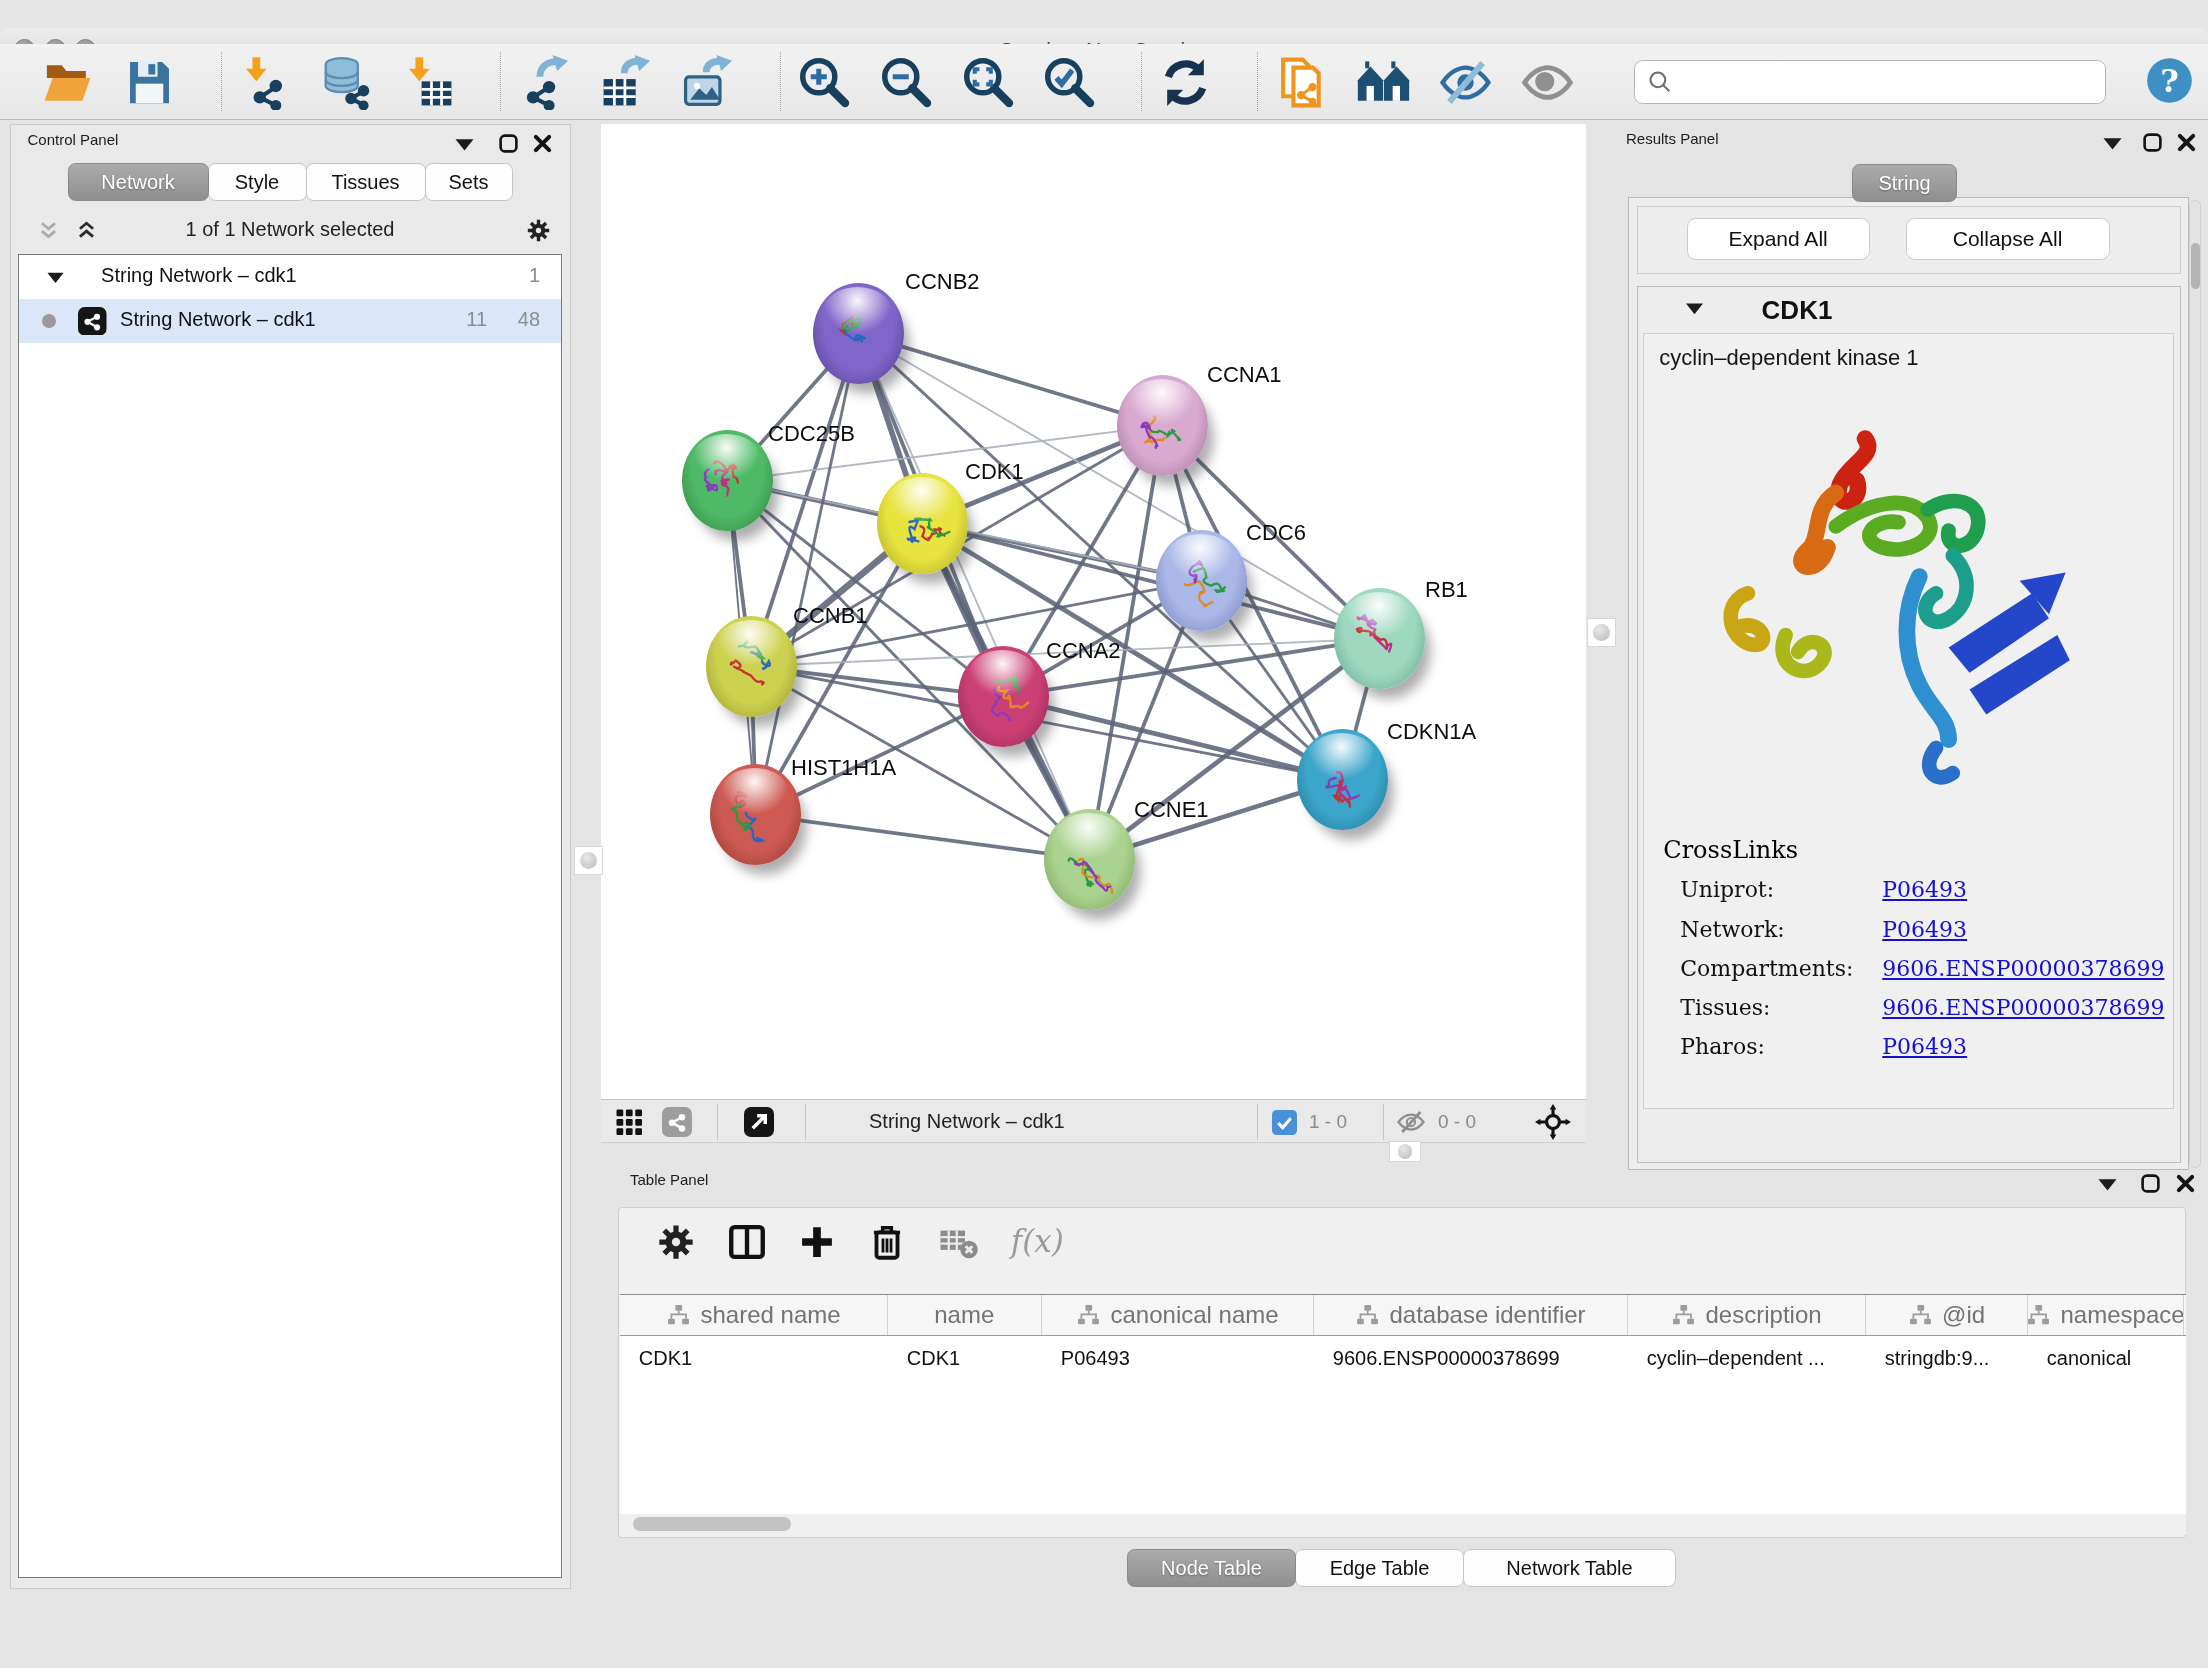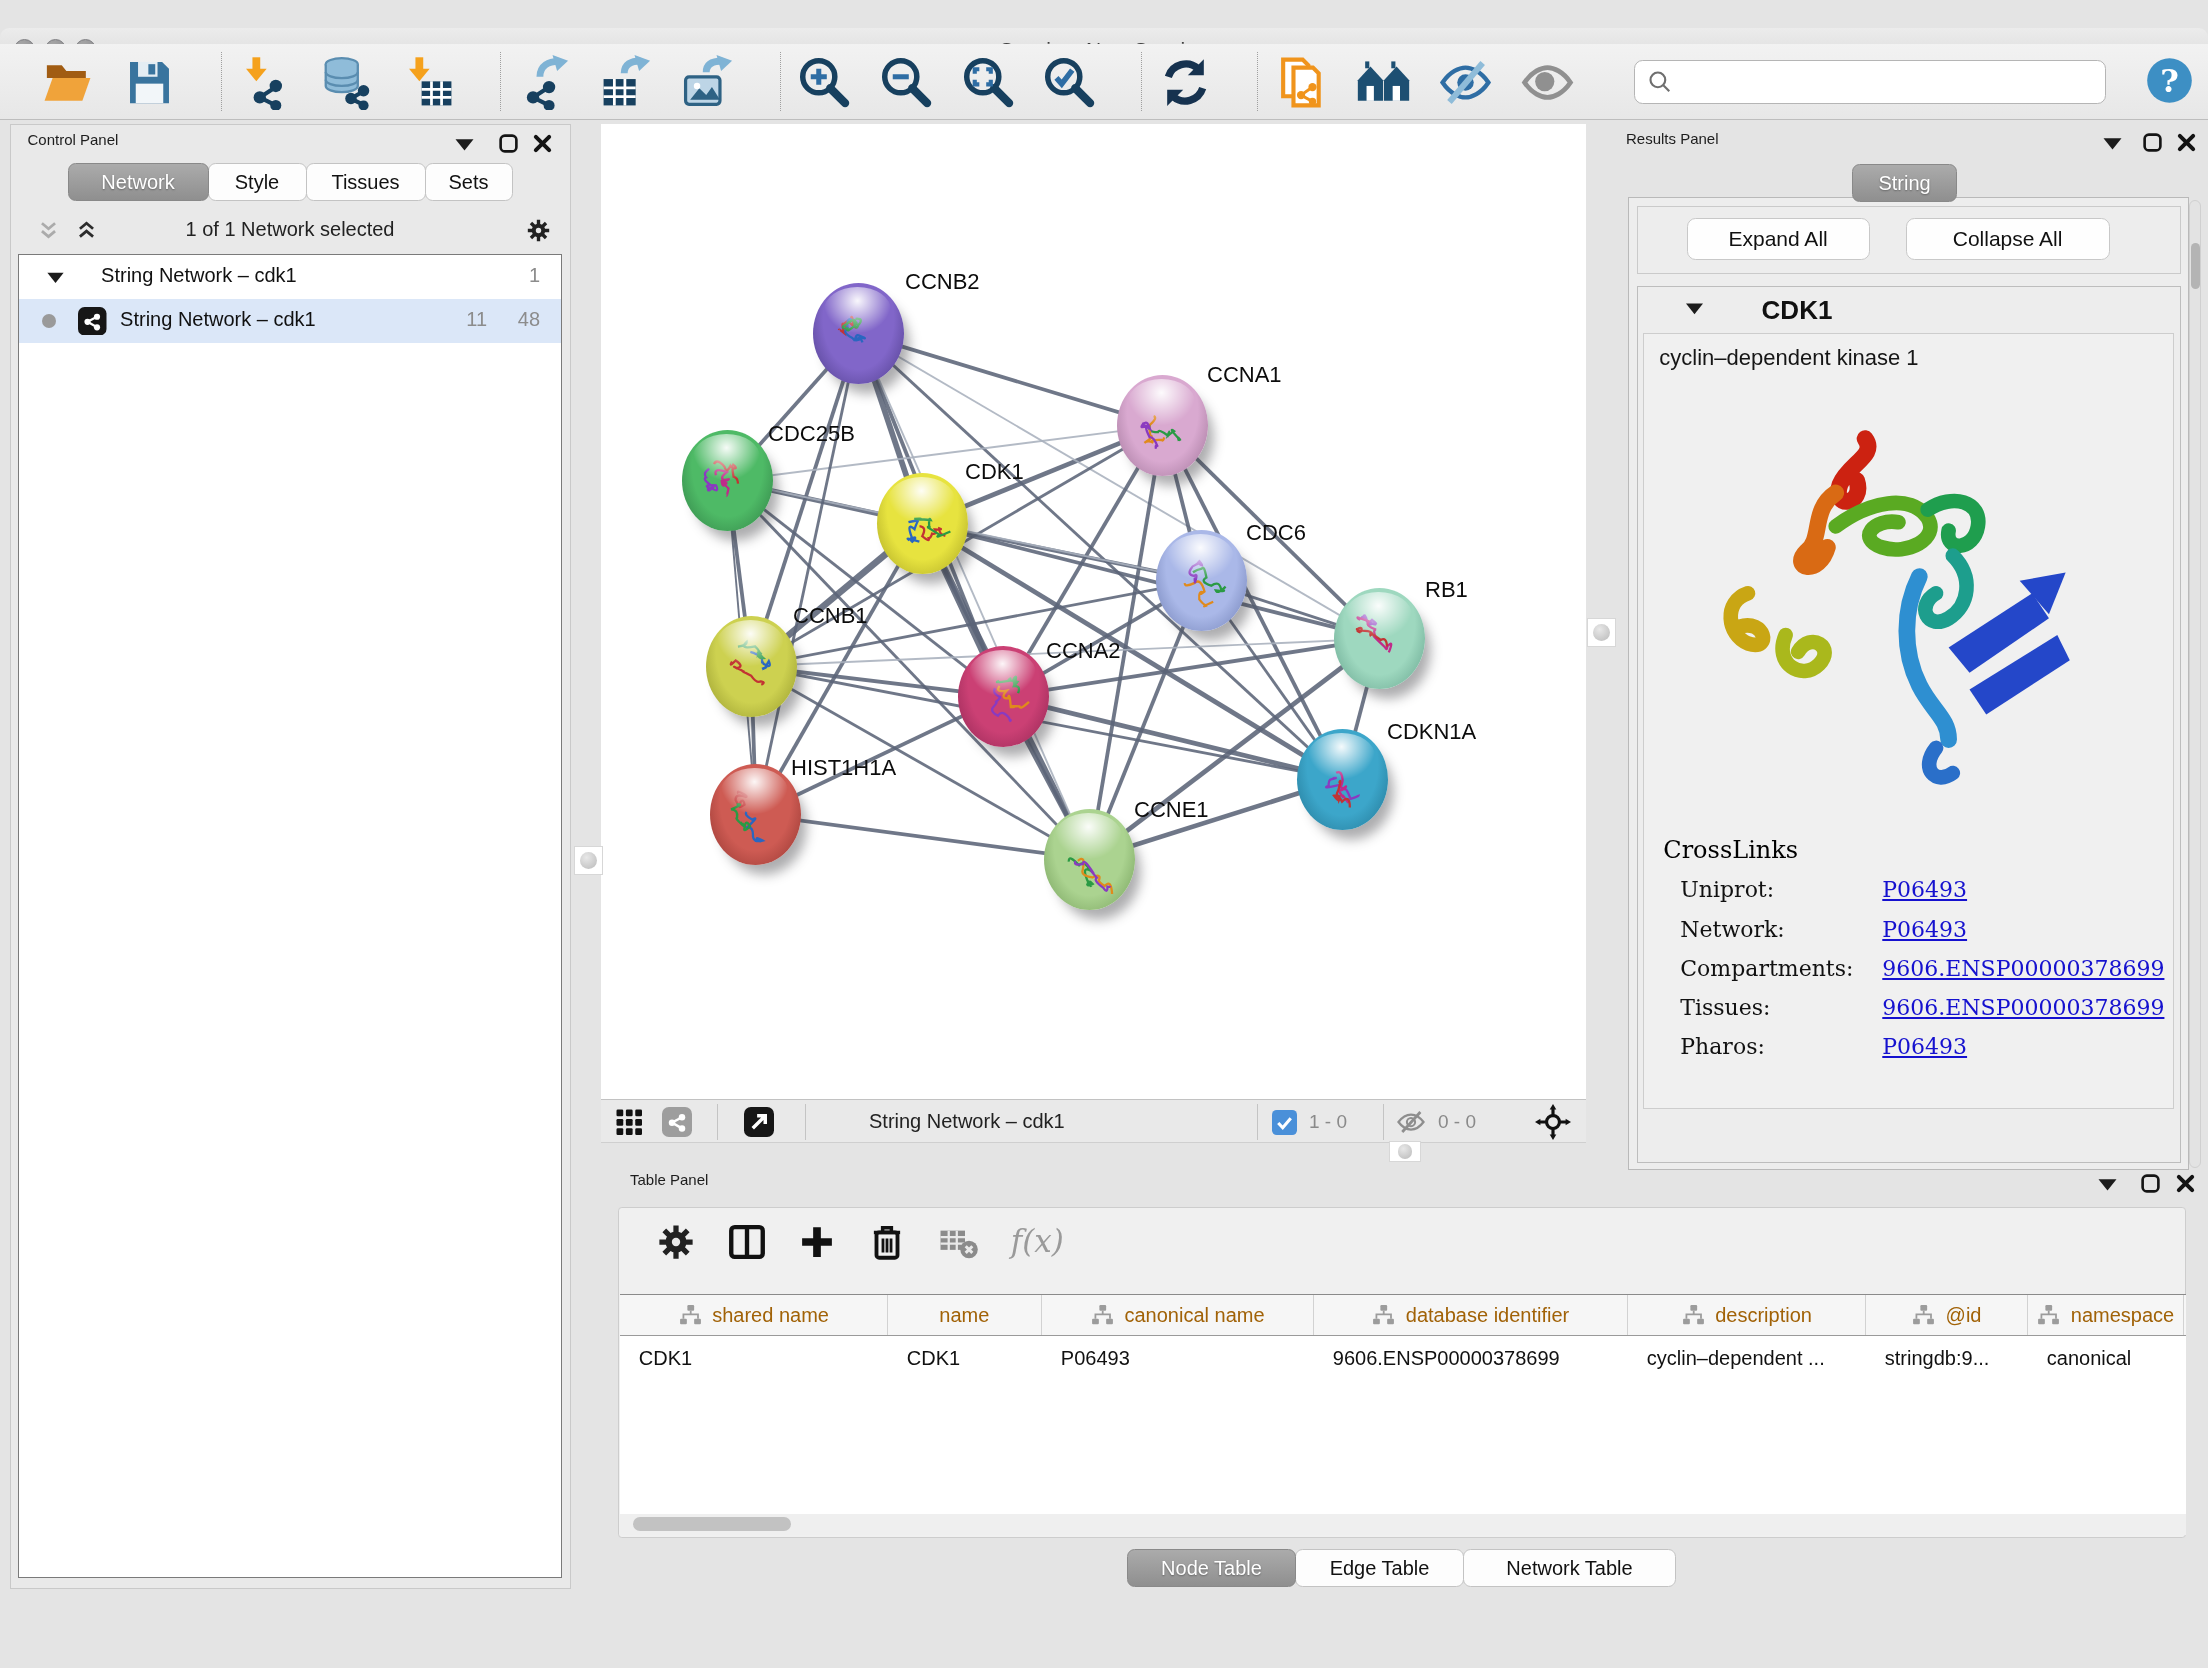--- a/index.html
+++ b/index.html
@@ -106,21 +106,21 @@
   
   #table-panel { position:absolute; left:613px; top:1165px; width:1595px; height:442px; }
   #tp-box { position:absolute; left:4.8px; top:42px; width:1568px; height:331px;
     background:#f0f0f0; border:1px solid #cdcdcd; border-radius:3.8px; }
   .tpi { position:absolute; top:13.3px; width:42px; height:42px; }
   .tpi svg { width:100%; height:100%; }
   .fx { position:absolute; top:15px; font-family:"DejaVu Serif","Liberation Serif",serif;
     font-style:italic; font-size:31px; color:#9a9a9a; }
   #tp-table { position:absolute; left:1px; top:86px; width:1566px; }
   #tp-head { display:flex; background:#f6f6f6; border-top:1.9px solid #8a8a8a; border-bottom:1.9px solid #9a9a9a; height:42px; }
-  .th { display:flex; align-items:center; justify-content:center; gap:9.5px; font-size:20px; color:#a16207;
+  .th { display:flex; align-items:center; justify-content:center; gap:9.5px; font-size:24px; color:#737373;
     border-right:1px solid #d2d2d2; overflow:hidden; white-space:nowrap; }
   .th svg { width:25px; height:25px; flex:none; }
   #tp-rows { background:#fff; height:179px; }
   .tr { display:flex; height:44px; }
   .td { font-size:20px; color:#111; padding-left:19px; line-height:44px; overflow:hidden; white-space:nowrap; }
   #tp-hscroll { position:absolute; left:1px; top:306px; width:1566px; height:21px; background:#efefef; }
   #tp-hthumb { position:absolute; left:13.3px; top:2.9px; width:158px; height:14.3px; background:#c2c2c2; border-radius:7.6px; }
   #tp-tabs { position:absolute; left:514px; top:384px; white-space:nowrap; }
 
   

